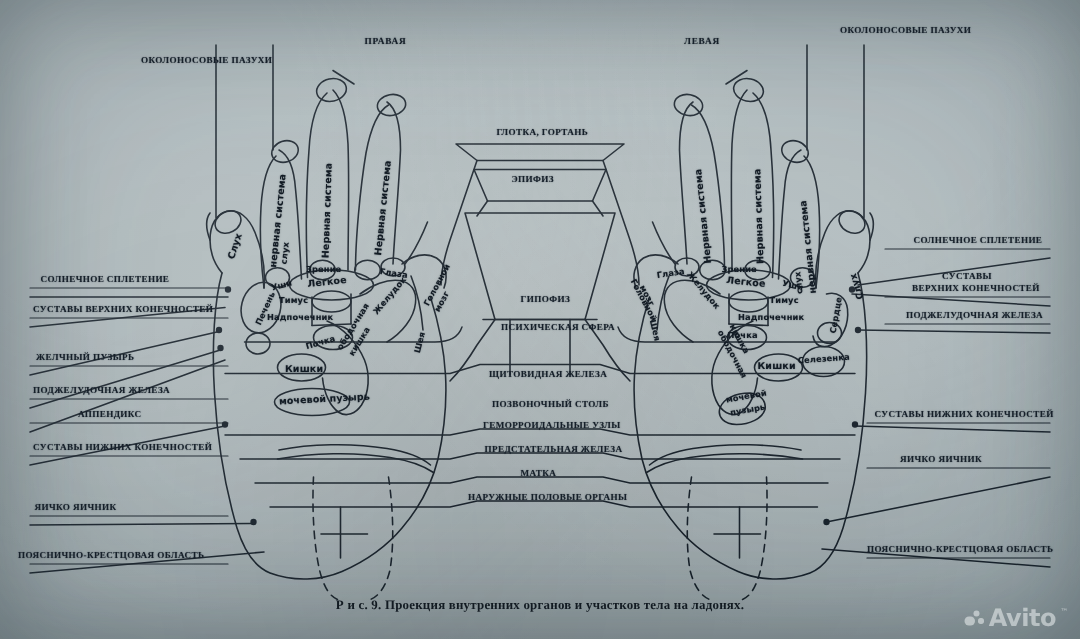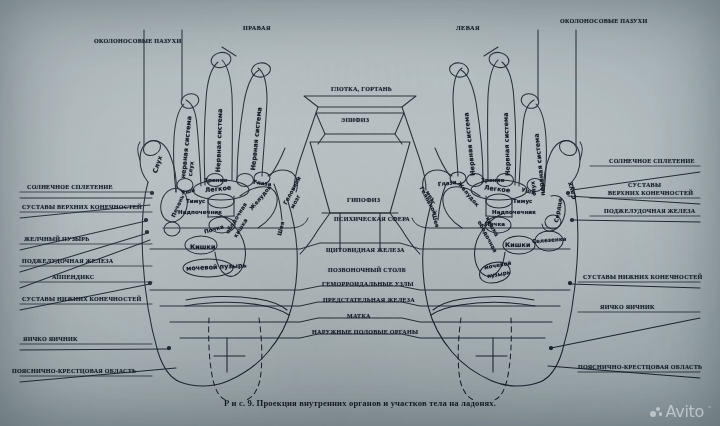--- a/index.html
+++ b/index.html
@@ -43,21 +43,21 @@
   #watermark{
     position:absolute;right:8px;bottom:6px;display:flex;align-items:center;gap:3px;
     opacity:.55;
   }
   #watermark .wm-dots{position:relative;width:13px;height:11px;}
   #watermark .wm-dots i{position:absolute;background:#eef2f3;border-radius:50%;display:block;}
   #watermark .d1{width:6.5px;height:6.5px;left:0;top:4px;}
   #watermark .d2{width:4px;height:4px;left:6px;top:0px;}
   #watermark .d3{width:3.6px;height:3.6px;left:9.2px;top:5.6px;}
   #watermark .wm-text{
-    font-family:"DejaVu Sans", sans-serif;font-size:16px;font-weight:400;
+    font-family:"DejaVu Sans", sans-serif;font-size:16px;font-weight:700;
     color:#eef2f3;letter-spacing:-.3px;line-height:1;
   }
   #watermark .wm-tm{font-family:"DejaVu Sans",sans-serif;font-size:5px;color:#eef2f3;align-self:flex-start;margin-top:1px;}
 </style>
 </head>
 <body>
 
 <div id="page">
 
   <svg id="art" viewBox="0 0 720 426">

